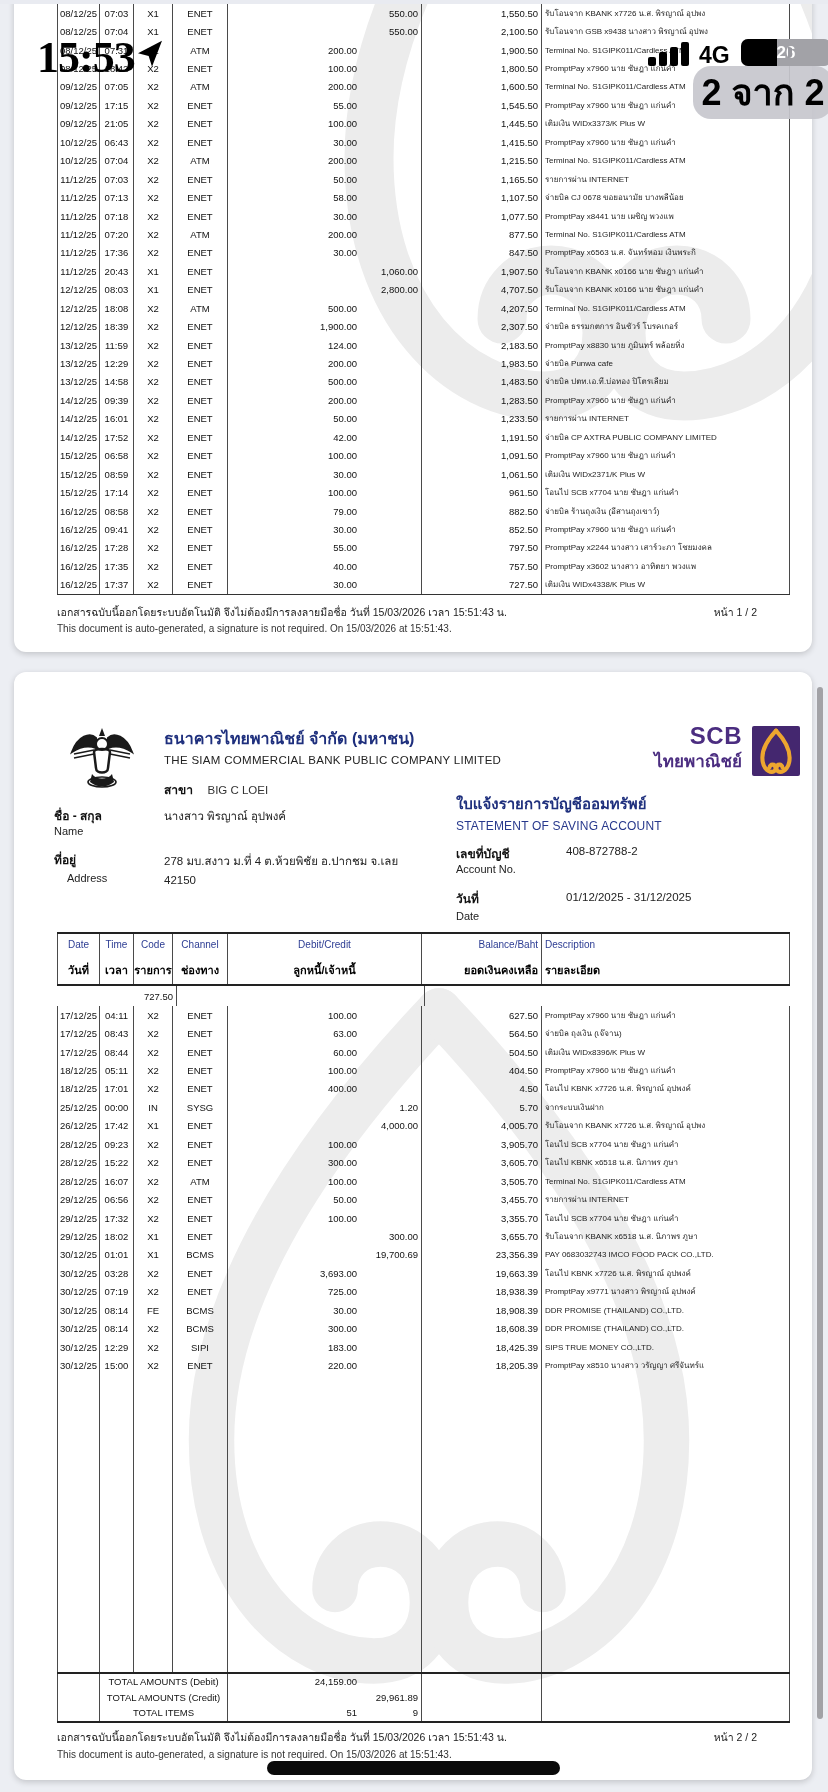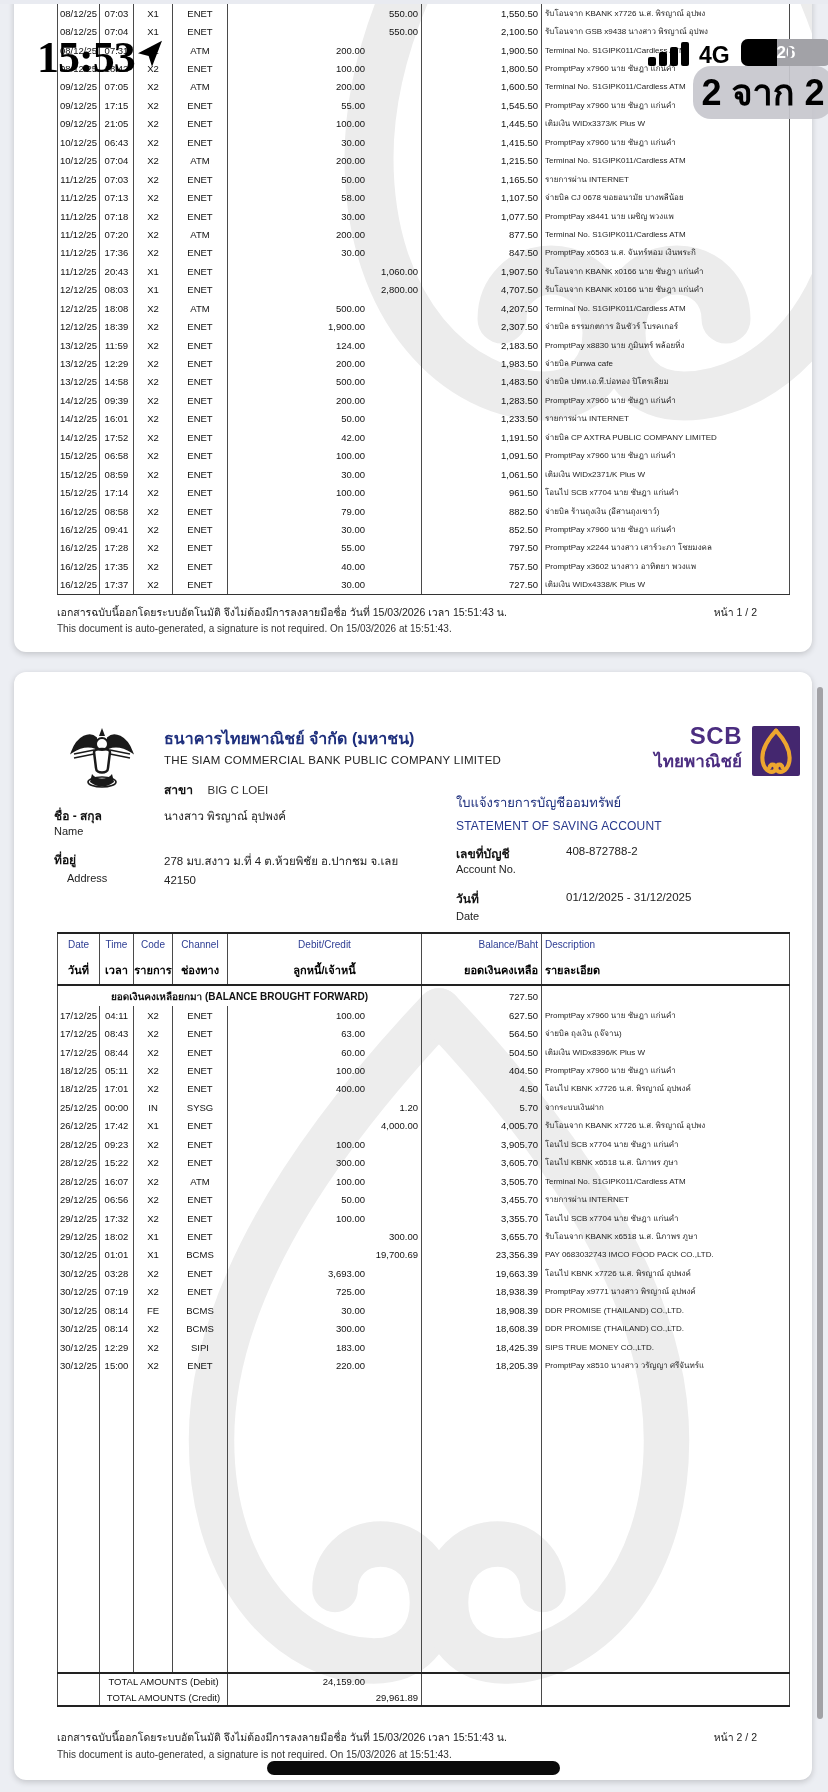--- a/index.html
+++ b/index.html
@@ -14,21 +14,21 @@
   
   .stable{position:absolute;left:43px;width:733px;box-sizing:border-box;}
   .trow{display:flex;height:18.45px;align-items:center;}
   .tc{border-right:1px solid #4a4a4a;height:100%;display:flex;align-items:center;
       justify-content:center;font-size:9.5px;color:#111;box-sizing:border-box;overflow:hidden;white-space:nowrap;}
   .tc.first{border-left:1px solid #4a4a4a;}
   .w-date{width:43px}.w-time{width:34px}.w-code{width:39px}.w-chan{width:55px}
   .w-dc{width:194px;position:relative}
   .w-bal{width:120px;justify-content:flex-end;padding-right:3px;text-align:center;}
   .w-desc{width:248px;justify-content:flex-start;padding-left:3px;font-size:8px;color:#1c1c1c;}
-  .deb{position:absolute;right:56px}
+  .deb{position:absolute;right:64px}
   .cred{position:absolute;right:3px}
   .hrow-en .tc{height:100%;color:#2c3c93;font-size:10px;}
   .hrow-en{height:21px;}
   .hrow-th{height:29px;}
   .hrow-th .tc{font-weight:bold;font-size:11px;color:#000;}
   .hdr-sep{border-bottom:2px solid #222;}
   .t2-top{border-top:2px solid #222;}
   .bf-merge{width:365px;font-weight:bold;font-size:10px;}
   .spacer-row{height:297px;}
   .totals{border-top:2px solid #222;border-bottom:2px solid #222;}
@@ -42,21 +42,21 @@
 
   
   .abs{position:absolute;}
   .bank-th{font-size:16px;font-weight:bold;color:#1e2f7d;}
   .bank-en{font-size:11.5px;color:#222;letter-spacing:0.3px;}
   .branch-lb{font-size:12px;font-weight:bold;color:#111;}
   .branch-v{font-size:11.5px;color:#333;margin-left:10px;}
   .fld-th{font-size:12px;font-weight:bold;color:#111;}
   .fld-en{font-size:11px;color:#222;}
   .fld-v{font-size:11.5px;color:#222;}
-  .doc-th{font-size:13px;font-weight:normal;color:#1e2f7d;}
+  .doc-th{font-size:15px;font-weight:bold;color:#1e2f7d;}
   .doc-en{font-size:12px;color:#27388c;letter-spacing:0.2px;}
   .scb-word{font-size:24px;font-weight:bold;color:#4b2d80;letter-spacing:0.5px;}
   .scb-word-th{font-size:17px;font-weight:bold;color:#4b2d80;margin-top:-3px;}
   .scb-box{position:absolute;width:48px;height:50px;background:#44276f;border-radius:2px;}
 
   
   .ovl{position:absolute;z-index:5;}
   .clock{font-size:44px;font-weight:bold;color:#000;letter-spacing:-1px;}
   .net4g{font-size:23px;font-weight:bold;color:#000;}
   .battery{position:absolute;width:46px;height:27px;border-radius:7px;background:#a2a2a7;overflow:hidden;padding-left:44px;}
@@ -511,21 +511,20 @@
           <div class="trow hrow-th hdr-sep">
             <div class="tc first w-date">วันที่</div>
             <div class="tc w-time">เวลา</div>
             <div class="tc w-code">รายการ</div>
             <div class="tc w-chan">ช่องทาง</div>
             <div class="tc w-dc">ลูกหนี้/เจ้าหนี้</div>
             <div class="tc w-bal">ยอดเงินคงเหลือ</div>
             <div class="tc w-desc">รายละเอียด</div>
           </div>
           <div class="trow" style="height: 20px;">
-            <div class="tc first bf-merge">ยอดเงินคงเหลือยกมา (BALANCE BROUGHT FORWARD)</div>
             <div class="tc w-bal">727.50</div>
             <div class="tc w-desc"></div>
           </div>
           <div class="trow">
             <div class="tc first w-date">17/12/25</div>
             <div class="tc w-time">04:11</div>
             <div class="tc w-code">X2</div>
             <div class="tc w-chan">ENET</div>
             <div class="tc w-dc">
               <span class="deb">100.00</span>
@@ -759,20 +758,30 @@
                 <span class="deb">24,159.00</span>
               </div>
               <div class="tc w-bal"></div>
               <div class="tc w-desc"></div>
             </div>
             <div class="trow">
               <div class="tc first w-date"></div>
               <div class="tc tot-label">TOTAL AMOUNTS (Credit)</div>
               <div class="tc w-dc">
                 <span class="cred">29,961.89</span>
+              </div>
+              <div class="tc w-bal"></div>
+              <div class="tc w-desc"></div>
+            </div>
+            <div class="trow">
+              <div class="tc first w-date"></div>
+              <div class="tc tot-label">TOTAL ITEMS</div>
+              <div class="tc w-dc">
+                <span class="deb">51</span>
+                <span class="cred">9</span>
               </div>
               <div class="tc w-bal"></div>
               <div class="tc w-desc"></div>
             </div>
           </div>
         </div>
 
       <div class="foot" style="left:43px;top:1057px;">เอกสารฉบับนี้ออกโดยระบบอัตโนมัติ จึงไม่ต้องมีการลงลายมือชื่อ วันที่ 15/03/2026 เวลา 15:51:43 น.</div>
       <div class="pageno" style="right:55px;top:1057px;">หน้า 2 / 2</div>
       <div class="foot foot-en" style="left:43px;top:1077px;">This document is auto-generated, a signature is not required. On 15/03/2026 at 15:51:43.</div>

